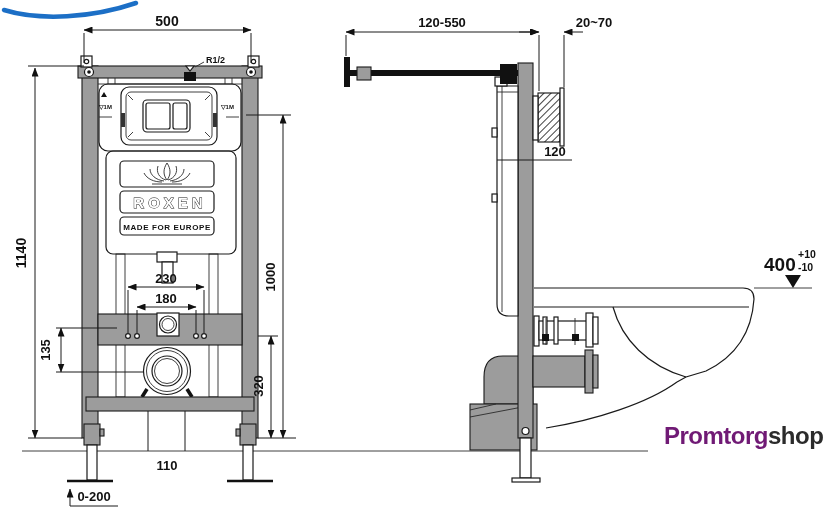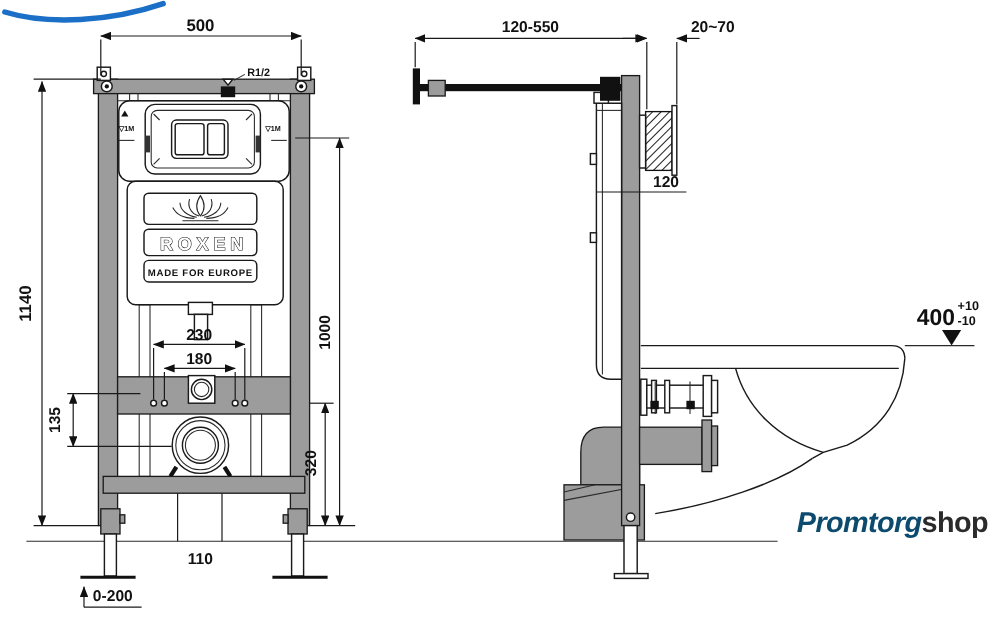--- a/index.html
+++ b/index.html
@@ -12,21 +12,21 @@
   svg .gray{fill:#9c9c9c;stroke:#1a1a1a;stroke-width:1.1;}
   svg .white{fill:#ffffff;stroke:#1a1a1a;stroke-width:1.2;}
   svg .blk{fill:#111111;stroke:none;}
   svg text{fill:#111;font-family:"Liberation Sans",sans-serif;font-weight:bold;}
   .t13{font-size:13px;} .t14{font-size:14px;} .t9{font-size:9px;}
   .t6{font-size:6px;} .t8{font-size:8px;letter-spacing:.6px;}
   .t15{font-size:15px;letter-spacing:4px;} .t19{font-size:19px;} .t10{font-size:10.5px;}
   .outl{fill:#fff;stroke:#111;stroke-width:0.9;paint-order:stroke;}
   .logo{position:absolute;left:664px;top:424px;font-size:24px;font-weight:bold;
         letter-spacing:-0.5px;white-space:nowrap;line-height:1;}
-  .logo .p1{color:#0c4a6e;font-style:italic;} .logo .p2{color:#2b2b2b;}
+  .logo .p1{color:#701a75;} .logo .p2{color:#2b2b2b;}
   .swoosh{position:absolute;left:660px;top:450px;}
 </style>
 </head>
 <body>
 
 <div class="stage">
 <svg width="840" height="525" viewBox="0 0 840 525">
   <defs>
     <marker id="ah" markerWidth="9" markerHeight="7" refX="8.5" refY="3.5" orient="auto-start-reverse">
       <polygon points="0,0 9,3.5 0,7" fill="#111"></polygon>

